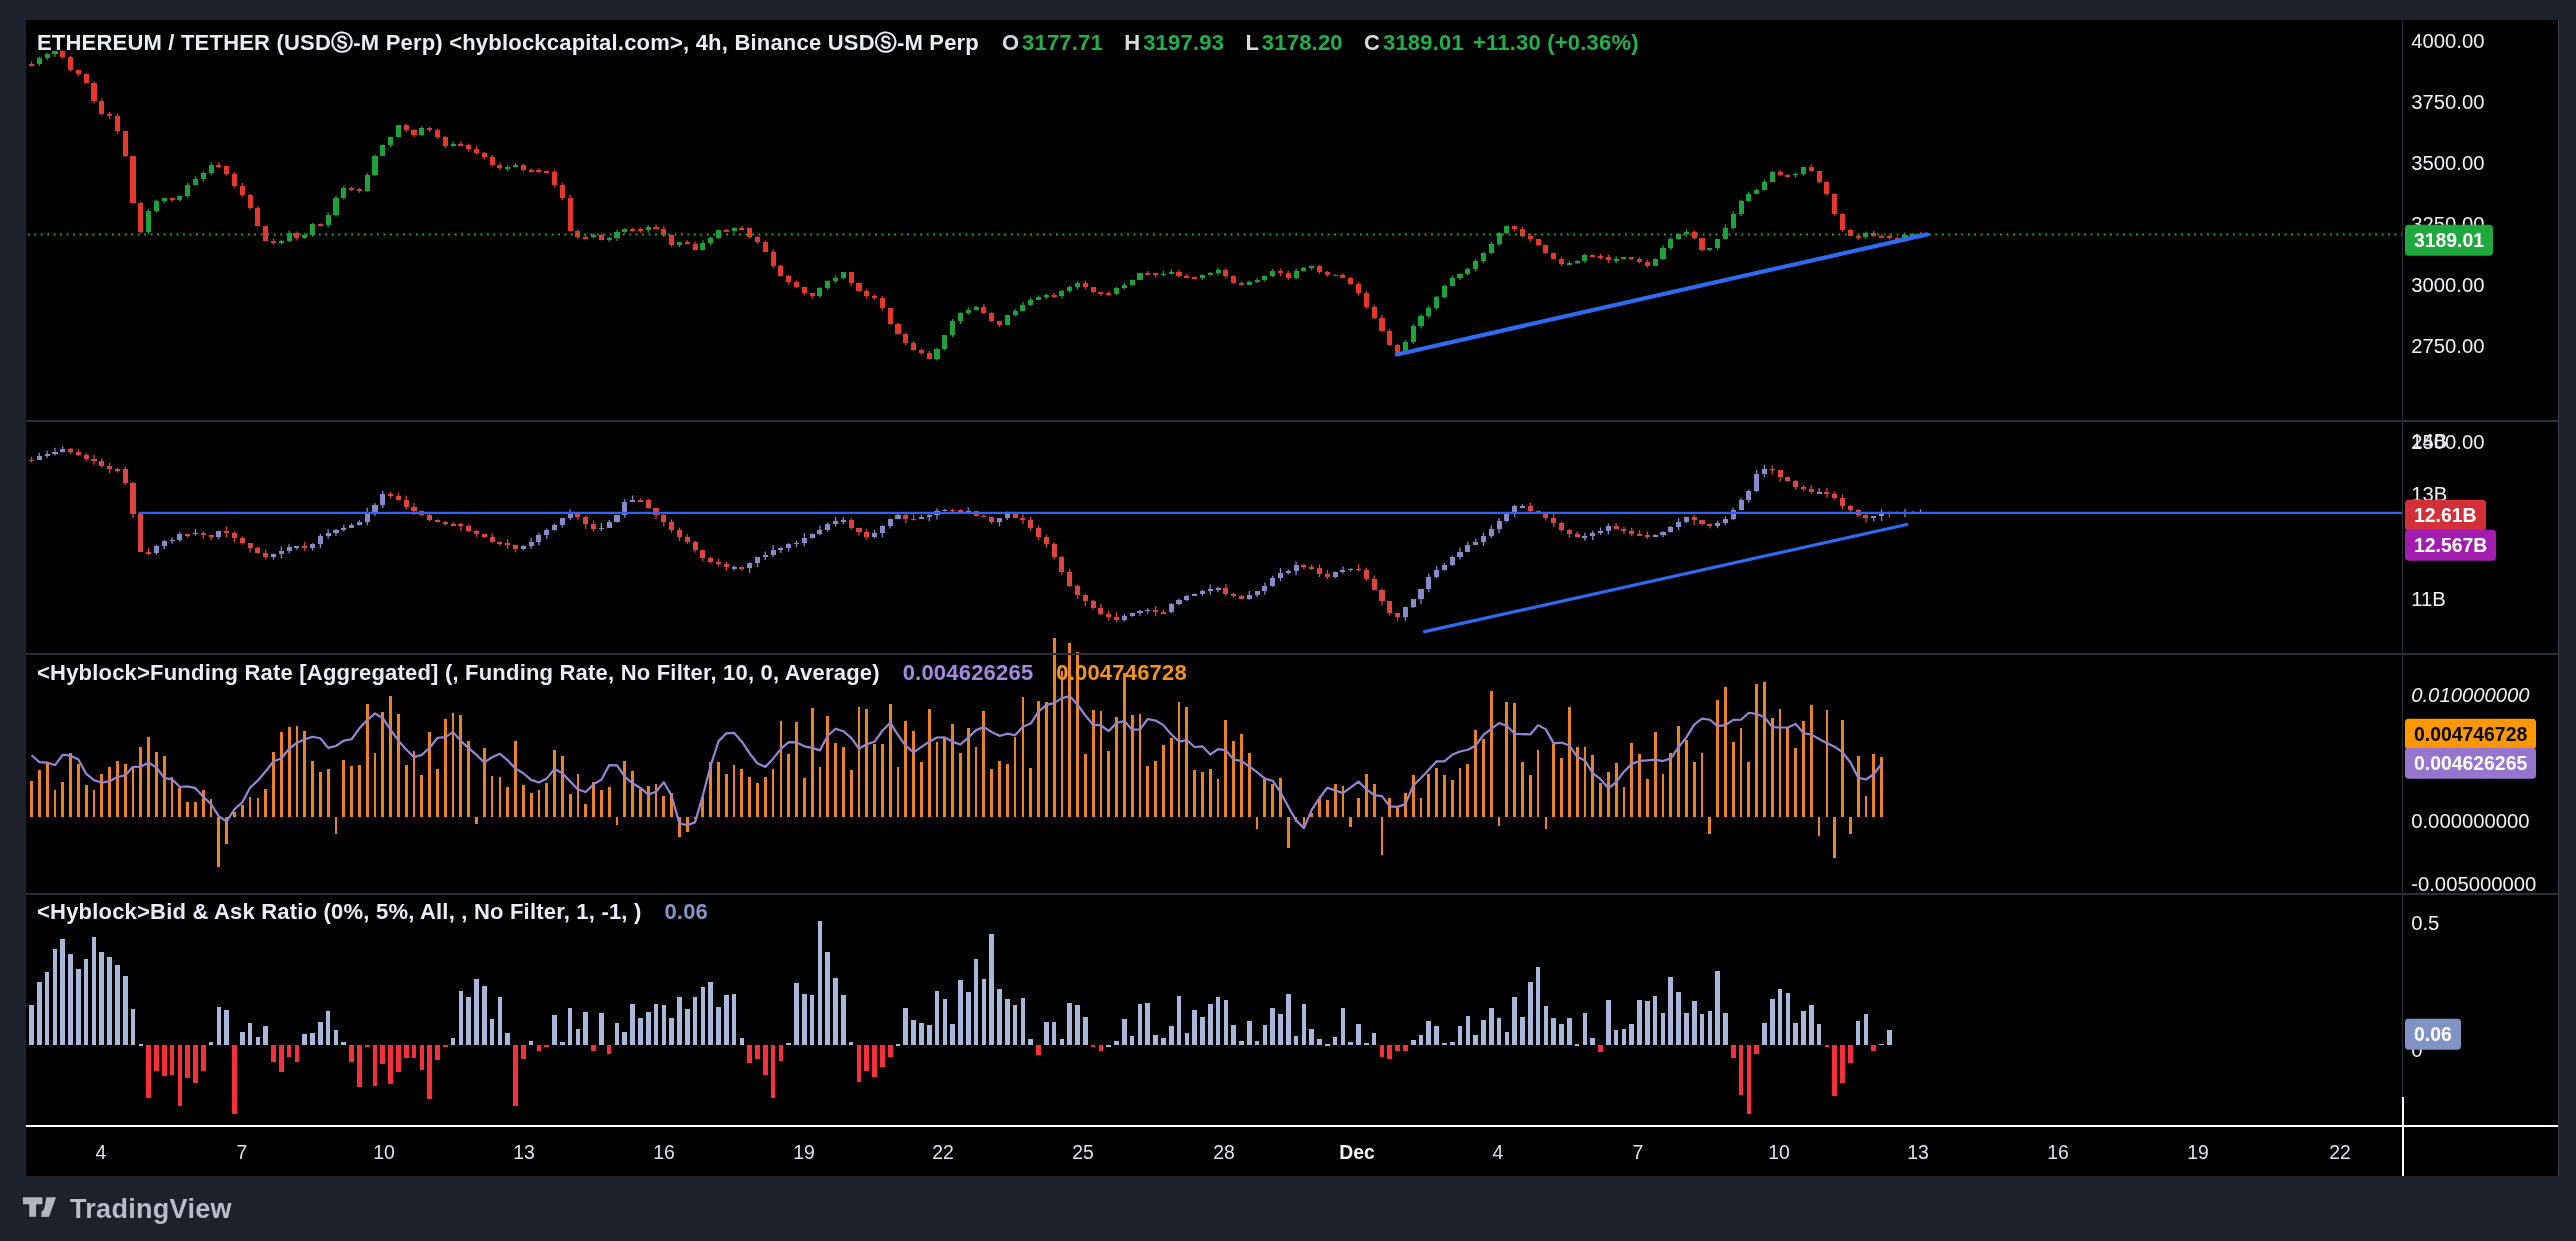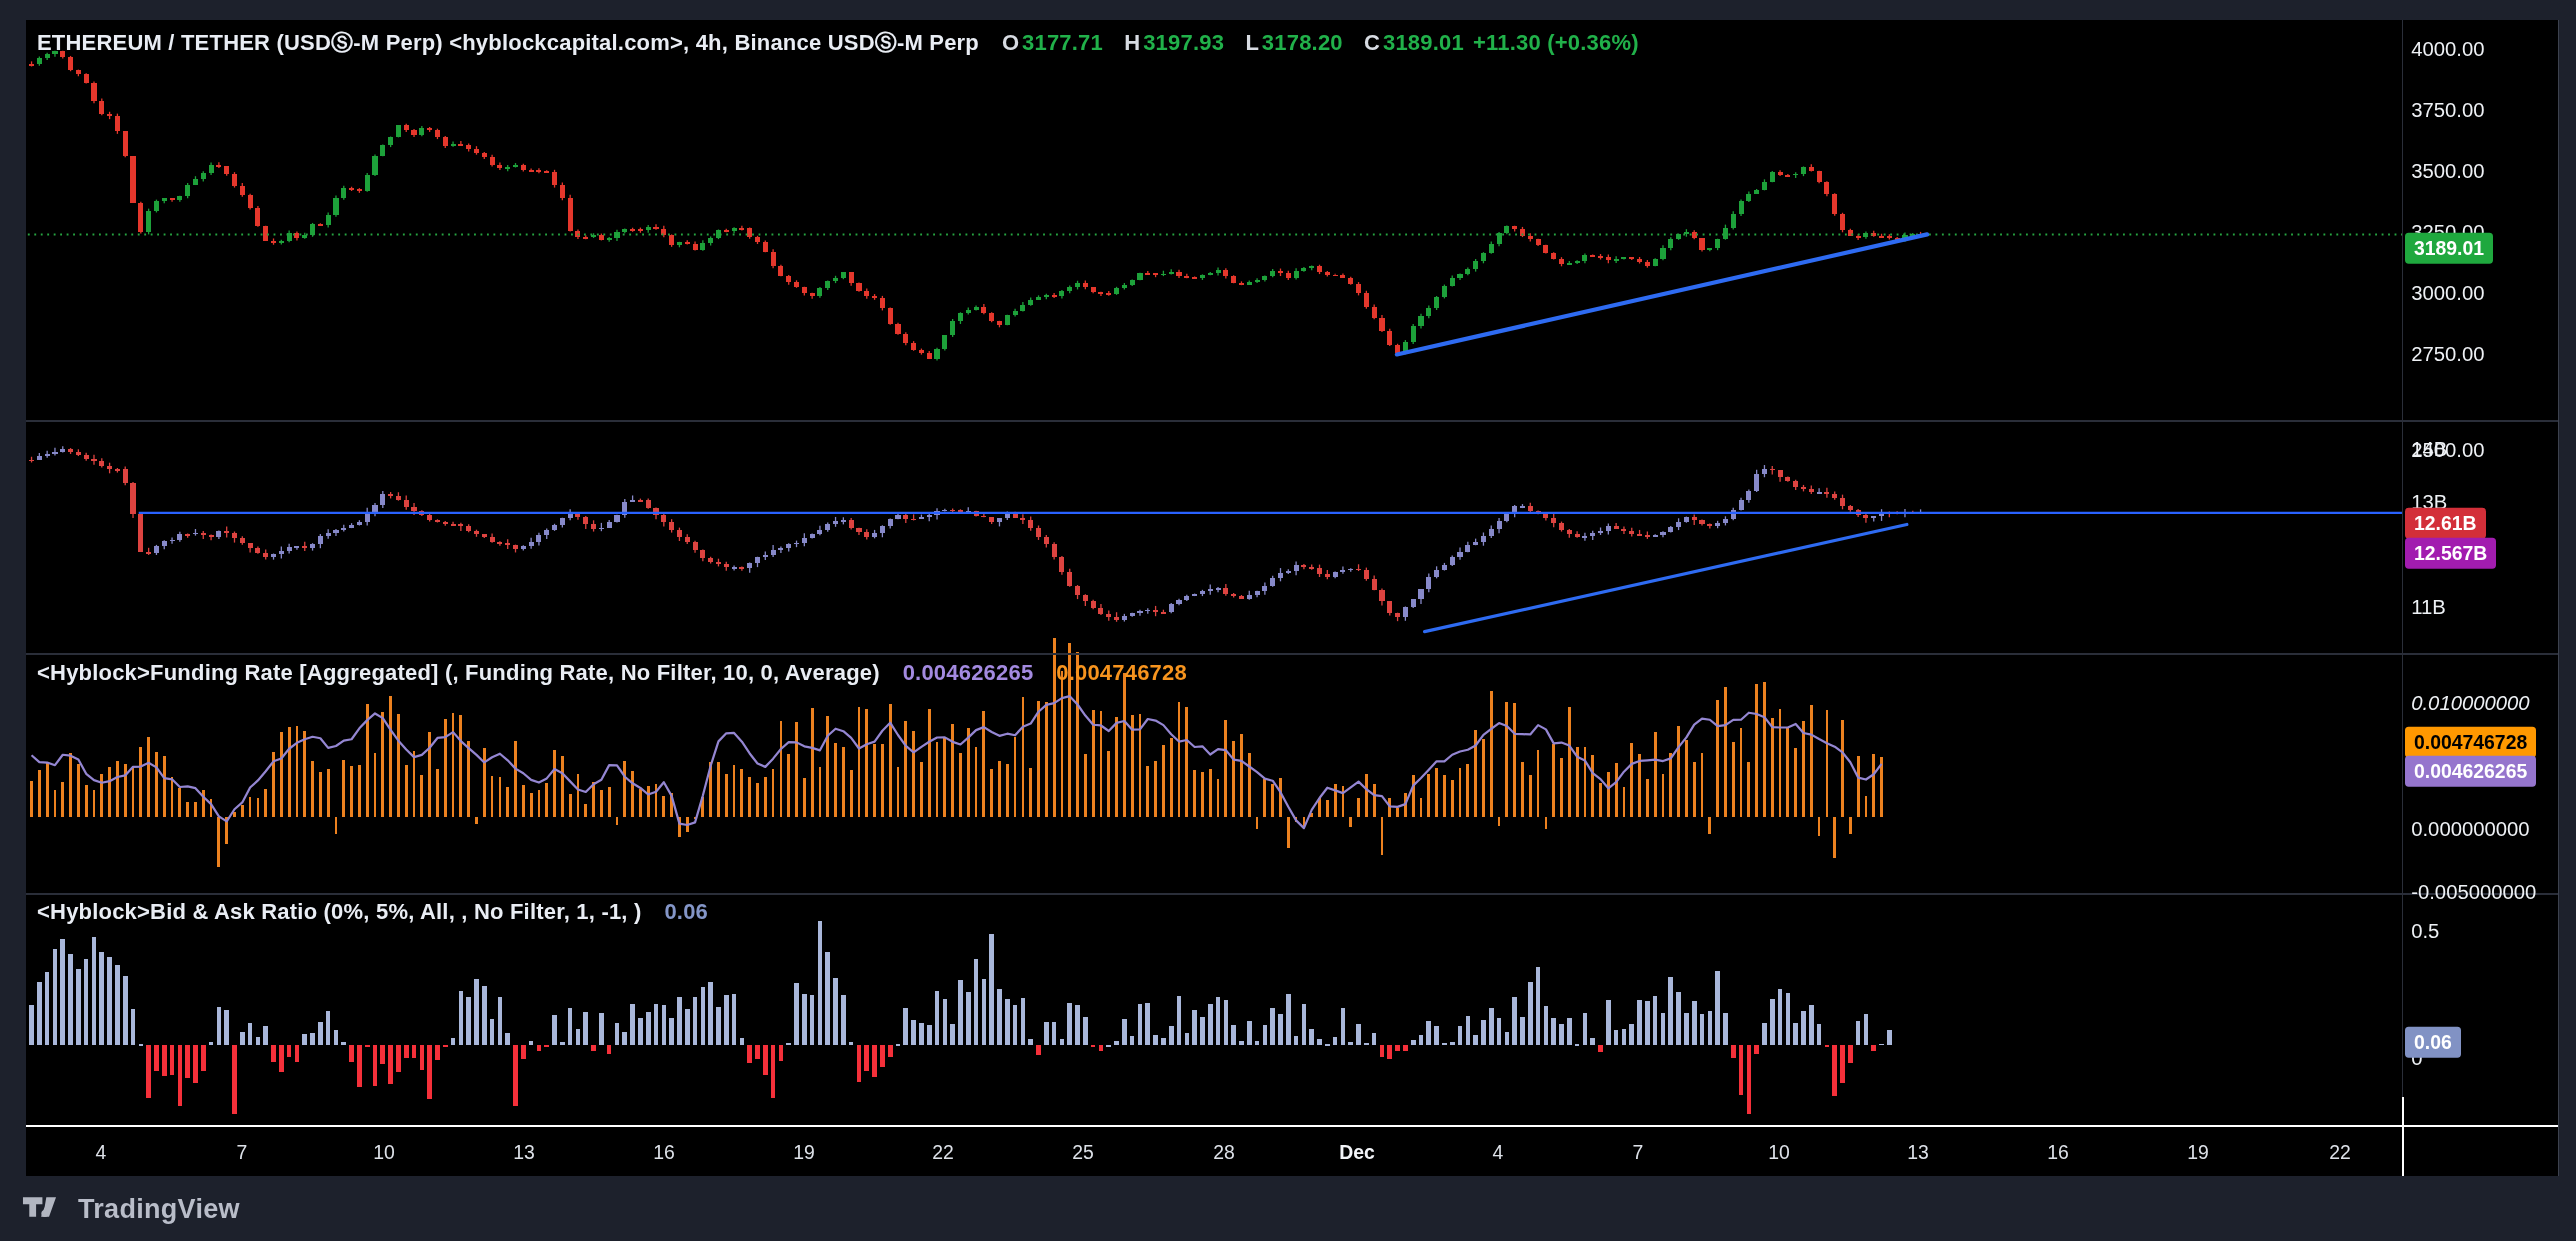--- a/index.html
+++ b/index.html
@@ -21,38 +21,38 @@
   .edge-r{position:absolute;top:0;width:1.8px;height:1156px;background:#3c414d;}
   .legend{
     position:absolute;left:11px;white-space:nowrap;font-size:22px;font-weight:600;
     letter-spacing:0.2px;z-index:5;
   }
   .legend .lt{color:#e9edf4;}
   .legend .lk{color:#d7dbe2;margin-left:15px;}
   .legend .lv{margin-left:2.8px;}
   .legend .sp{margin-left:16.6px;}
   .g{color:#21b14a;} .r{color:#e8413f;} .pu{color:#a38ae0;} .or{color:#f7941e;} .sl{color:#8496c8;}
-  .axis{position:absolute;left:2376px;top:12px;width:157px;height:1105px;z-index:6;}
+  .axis{position:absolute;left:2376px;top:4px;width:157px;height:1105px;z-index:6;}
   .tick{
     position:absolute;left:9.2px;transform:translateY(-50%);
     color:#eef1f5;font-size:20.3px;font-weight:500;white-space:nowrap;
   }
   .pbox{
     position:absolute;left:2.8px;transform:translateY(-50%);
     height:30.5px;line-height:30.5px;border-radius:3.7px;padding:0 9.2px;
     font-size:19.4px;font-weight:600;color:#fff;white-space:nowrap;z-index:7;
   }
   .taxis{position:absolute;left:0;top:1107px;width:2533px;height:49px;z-index:6;}
   .tlabel{
     position:absolute;top:50%;transform:translate(-50%,-50%);
     color:#dde1e8;font-size:19.4px;font-weight:500;
   }
   .tlabel.bold{color:#f2f4f8;font-weight:700;}
   .logo{
-    position:absolute;left:22px;top:1194px;display:flex;align-items:center;gap:21px;z-index:9;
+    position:absolute;left:22px;top:1194px;display:flex;align-items:center;gap:13px;z-index:9;
   }
   .logo-text{color:#b9bdc9;font-size:27px;font-weight:600;letter-spacing:0.3px;}
 </style>
 </head>
 <body>
 
 <div class="chart">
   <svg id="plot-svg" width="2533" height="1105" viewBox="0 0 2742 1196">
       <g>
         <line x1="6" y1="44.69557386073284" x2="6" y2="50.21772111282775" stroke="#e5372c" stroke-width="1.4"></line>

